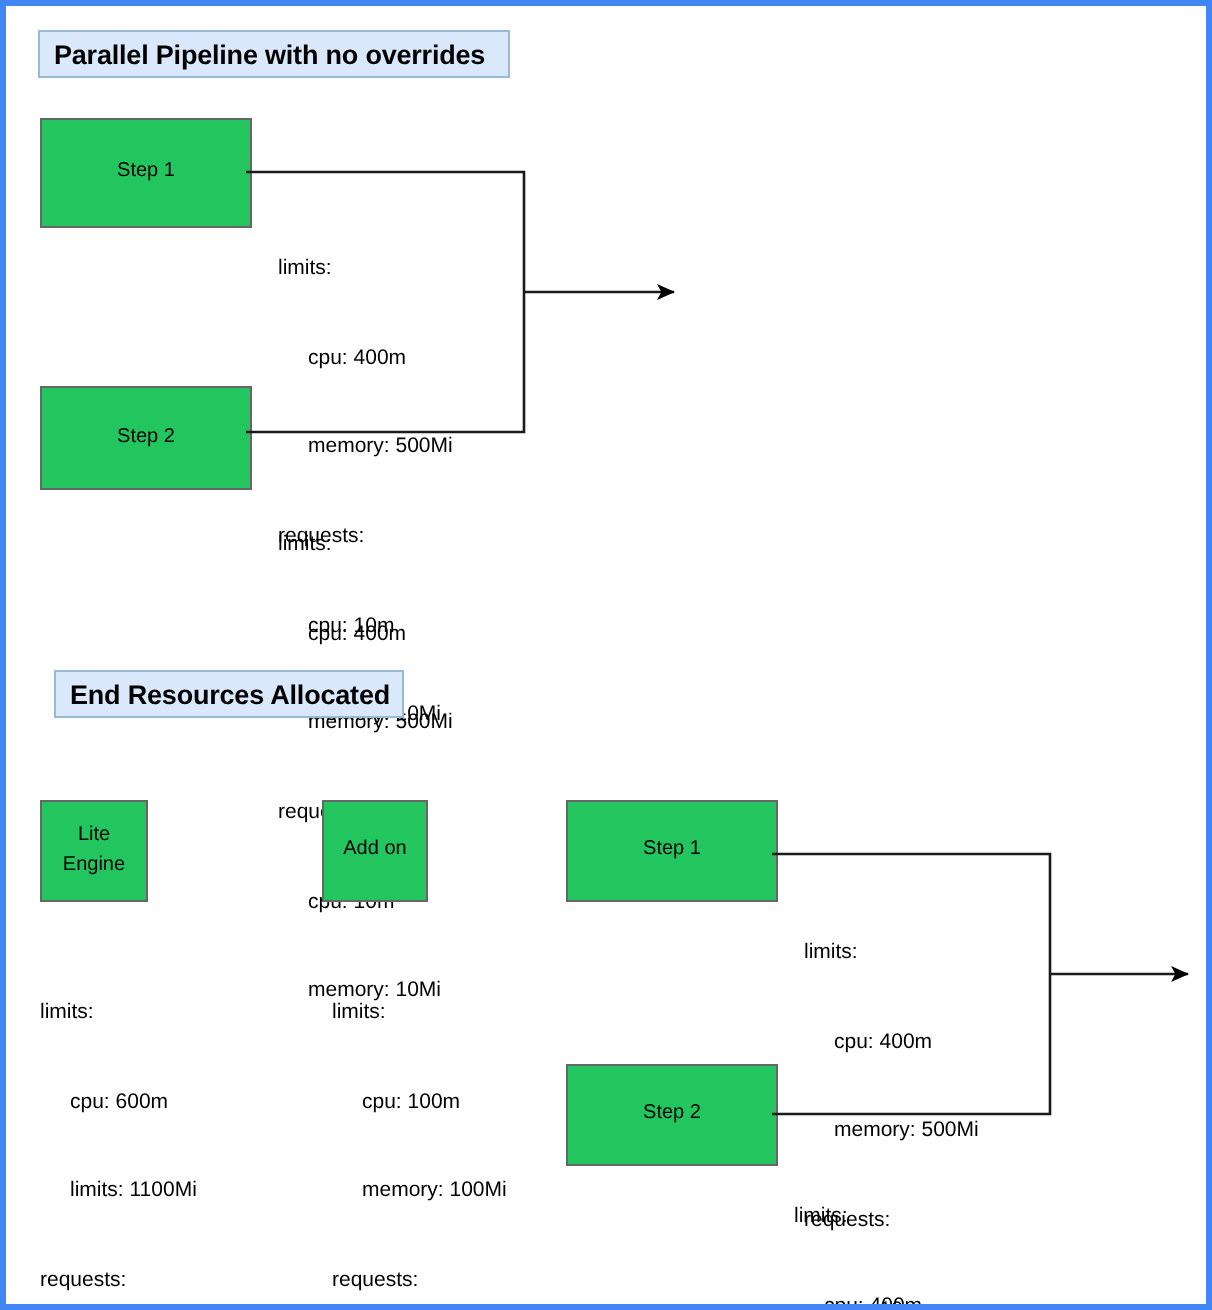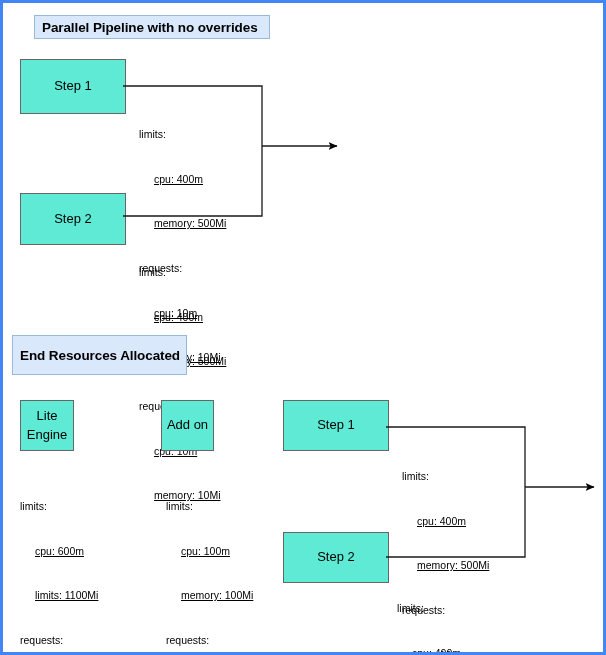--- a/index.html
+++ b/index.html
@@ -27,61 +27,60 @@
     font-size: 13.5px;
     color: #000000;
     display: flex;
     align-items: center;
     padding-left: 7px;
     box-sizing: border-box;
     letter-spacing: -0.1px;
   }
   .node-box {
     position: absolute;
-    background: #5eead4;
+    background: #22c55e;
     border: 1.6px solid #666666;
     display: flex;
     align-items: center;
     justify-content: center;
     text-align: center;
-    font-size: 13px;
+    font-size: 10px;
     color: #000000;
     line-height: 1.45;
     box-sizing: border-box;
   }
   .res-block {
     position: absolute;
     font-size: 10.5px;
     color: #000000;
     line-height: 1.42;
     white-space: pre;
   }
   .res-block .ind {
     display: block;
     padding-left: 15px;
-    text-decoration: underline;
   }
   .res-block .hd {
     display: block;
   }
   svg.edges {
     position: absolute;
     left: 0;
     top: 0;
     width: 600px;
     height: 649px;
     pointer-events: none;
   }
 </style>
 </head>
 <body>
 
 <div id="canvas">
 
-  <div class="section-title" style="left:31px; top:12px; width:236px; height:24px;">Parallel Pipeline with no overrides</div>
+  <div class="section-title" style="left:16px; top:12px; width:236px; height:24px;">Parallel Pipeline with no overrides</div>
 
   <div class="node-box" style="left:17px; top:56px; width:106px; height:55px;">Step 1</div>
 
   <div class="node-box" style="left:17px; top:190px; width:106px; height:52px;">Step 2</div>
 
   <div class="res-block" style="left:136px; top:94px;">
     <span class="hd">limits:</span>
     <span class="ind">cpu: 400m</span>
     <span class="ind">memory: 500Mi</span>
     <span class="hd">requests:</span>
@@ -91,21 +90,21 @@
 
   <div class="res-block" style="left:136px; top:232px;">
     <span class="hd">limits:</span>
     <span class="ind">cpu: 400m</span>
     <span class="ind">memory: 500Mi</span>
     <span class="hd">requests:</span>
     <span class="ind">cpu: 10m</span>
     <span class="ind">memory: 10Mi</span>
   </div>
 
-  <div class="section-title" style="left:9px; top:332px; width:175px; height:40px;">End Resources Allocated</div>
+  <div class="section-title" style="left:24px; top:332px; width:175px; height:24px;">End Resources Allocated</div>
 
   <div class="node-box" style="left:17px; top:397px; width:54px; height:51px; flex-direction:column;">
     <span>Lite</span>
     <span>Engine</span>
   </div>
 
   <div class="node-box" style="left:158px; top:397px; width:53px; height:51px;">Add on</div>
 
   <div class="node-box" style="left:280px; top:397px; width:106px; height:51px;">Step 1</div>
 

